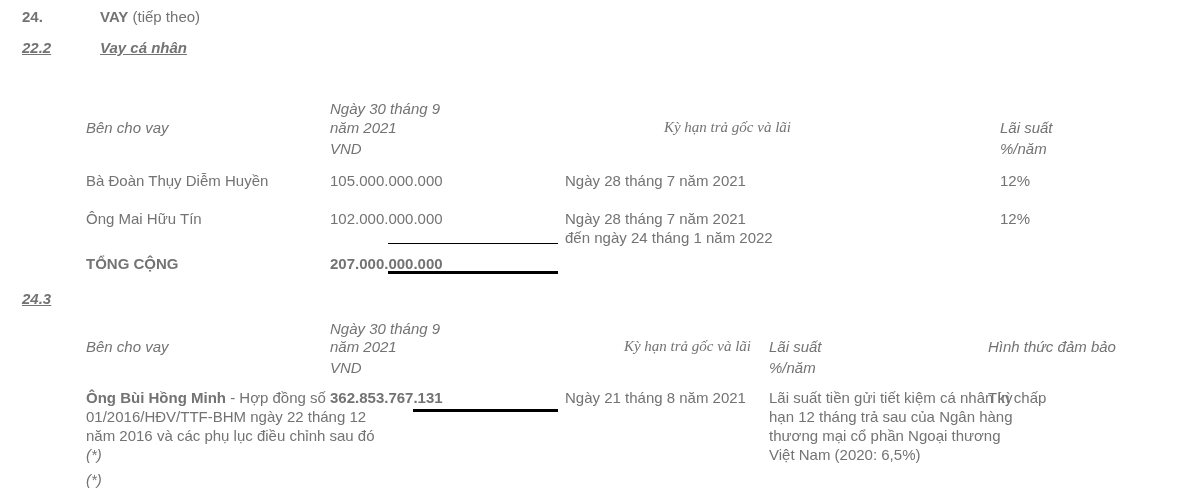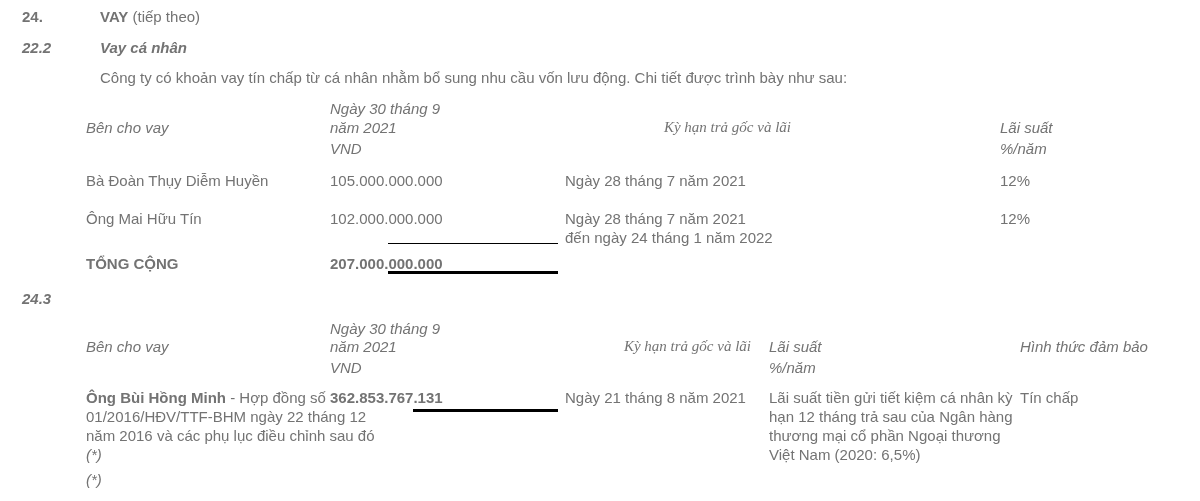--- a/index.html
+++ b/index.html
@@ -10,21 +10,21 @@
     background: #ffffff;
     font-family: "Liberation Sans", "DejaVu Sans", sans-serif;
     font-size: 15px;
     line-height: 19px;
     color: #737373;
     overflow: hidden;
   }
   .abs { position: absolute; }
   .b { font-weight: bold; }
   .i { font-style: italic; }
-  .bi { font-weight: bold; font-style: italic; }
+  .bi { font-weight: bold; font-style: italic; text-decoration: underline; }
   .r { text-align: left; }
   .c { text-align: center; font-family: Liberation Serif, serif; }
   .nowrap { white-space: nowrap; }
   .rule { position: absolute; background: #000000; }
 
   
   .num-col { left: 22px; }
   .head-col { left: 64px; margin-left: 36px; }
   .row-24   { top: 7px; }
   .row-222  { top: 38px; }
@@ -42,21 +42,21 @@
   .t1-h3 { top: 139px; }
   .t1-r1 { top: 171px; }
   .t1-r2 { top: 209px; }
   .t1-total { top: 254px; }
 
   
   .t2-lender { left: 86px; width: 290px; }
   .t2-amount { left: 330px; width: 227px; }
   .t2-term   { left: 565px; width: 245px; }
   .t2-rate   { left: 769px; width: 245px; }
-  .t2-guar   { left: 1020px; width: 142px; }
+  .t2-guar   { left: 988px; width: 142px; }
   .t2-h1 { top: 319px; }
   .t2-h2 { top: 337px; }
   .t2-h3 { top: 358px; }
   .t2-r1 { top: 388px; }
 
   .row-foot { top: 470px; }
   .foot-text { left: 122px; }
 </style>
 </head>
 <body>
@@ -64,21 +64,20 @@
 <div class="page">
 
   <div class="abs num-col row-24 b">24.</div>
   <div class="abs head-col row-24 nowrap">
     <span class="b">VAY</span><span> (tiếp theo)</span>
   </div>
 
   <div class="abs num-col row-222 bi">22.2</div>
   <div class="abs head-col row-222 bi nowrap">Vay cá nhân</div>
 
-  <div class="abs head-col row-intro nowrap">Công ty có khoản vay tín chấp từ cá nhân nhằm bổ sung nhu cầu vốn lưu động. Chi tiết được trình bày như sau:</div>
 
   <div>
 
     <div class="abs t1-lender t1-h2 i nowrap">Bên cho vay</div>
     <div class="abs t1-amount t1-h1 i r">Ngày 30 tháng 9</div>
     <div class="abs t1-amount t1-h2 i r">năm 2021</div>
     <div class="abs t1-amount t1-h3 i r">VND</div>
     <div class="abs t1-term-h t1-h2 i c">Kỳ hạn trả gốc và lãi</div>
     <div class="abs t1-rate t1-h2 i r">Lãi suất</div>
     <div class="abs t1-rate t1-h3 i r">%/năm</div>

